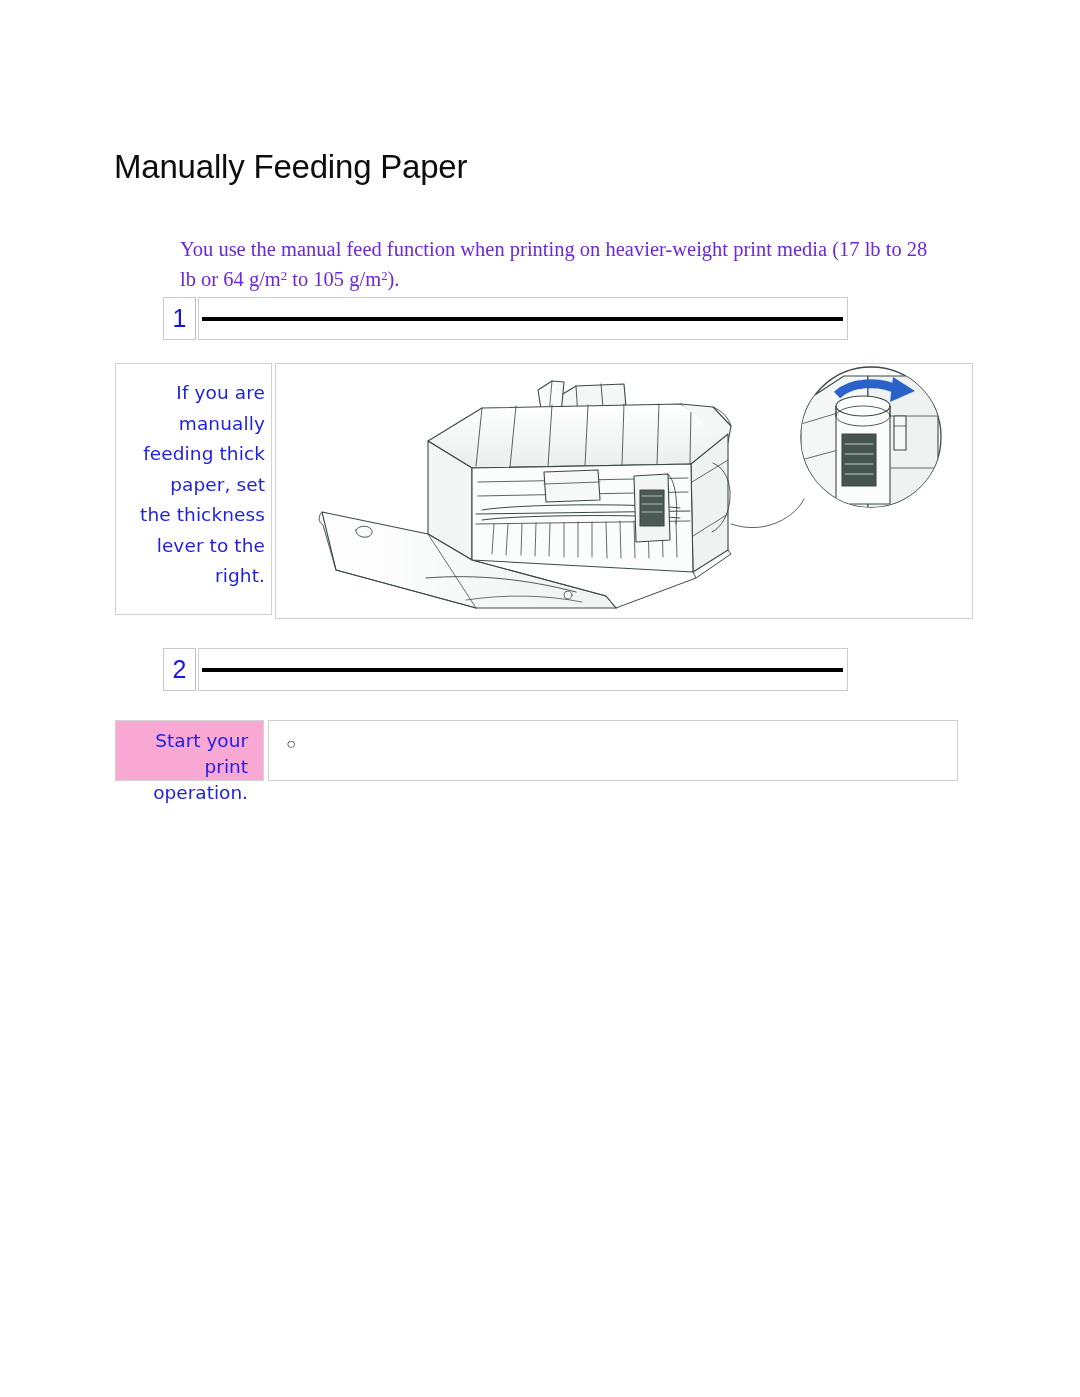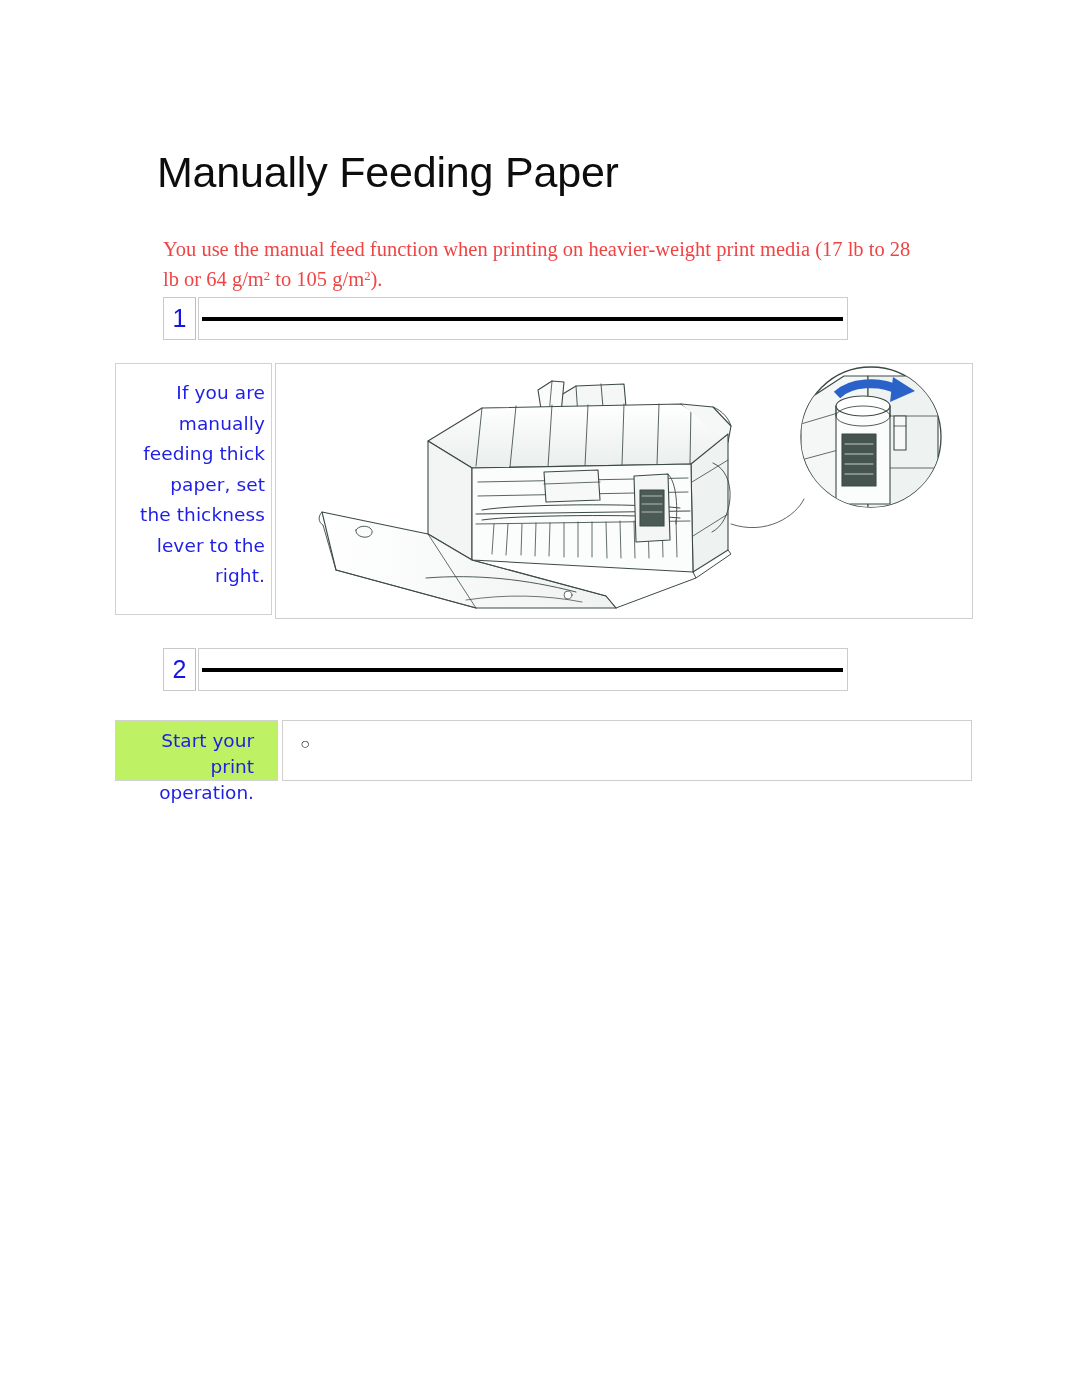--- a/index.html
+++ b/index.html
@@ -15,38 +15,37 @@
     color: #000000;
     overflow: hidden;
   }
 
   
   .page-title {
     position: absolute;
     left: 114px;
     top: 148px;
     font-family: "Liberation Sans", "DejaVu Sans", sans-serif;
-    font-size: 43px;
+    font-size: 33px;
     font-weight: 400;
     letter-spacing: -0.2px;
     color: #0d0d0d;
     white-space: nowrap;
-    margin-left: 43px;
   }
 
   
   .intro {
     position: absolute;
-    left: 163px;
+    left: 180px;
     top: 213px;
     width: 760px;
     font-family: "Liberation Serif", "DejaVu Serif", serif;
     font-size: 20.5px;
     line-height: 30px;
-    color: #ef4444;
+    color: #6d28d9;
   }
   .intro sup {
     font-size: 0.62em;
     vertical-align: 0.45em;
     line-height: 0;
   }
 
   
   .step-row {
     position: absolute;
@@ -135,26 +134,26 @@
 
   
   .final-row {
     position: absolute;
     left: 115px;
     top: 720px;
     display: flex;
     align-items: flex-start;
   }
   .final-caption-cell {
-    width: 163px;
+    width: 149px;
     height: 61px;
     box-sizing: border-box;
     border: 1px solid #d2d2d2;
-    background: #bef264;
-    padding: 7px 23px 0 4px;
+    background: #f9a8d4;
+    padding: 7px 15px 0 4px;
   }
   .final-caption-text {
     font-family: "DejaVu Sans", "Liberation Sans", sans-serif;
     font-size: 18.5px;
     line-height: 26px;
     color: #1e1ee6;
     text-align: right;
   }
   .final-text-cell {
     width: 690px;

